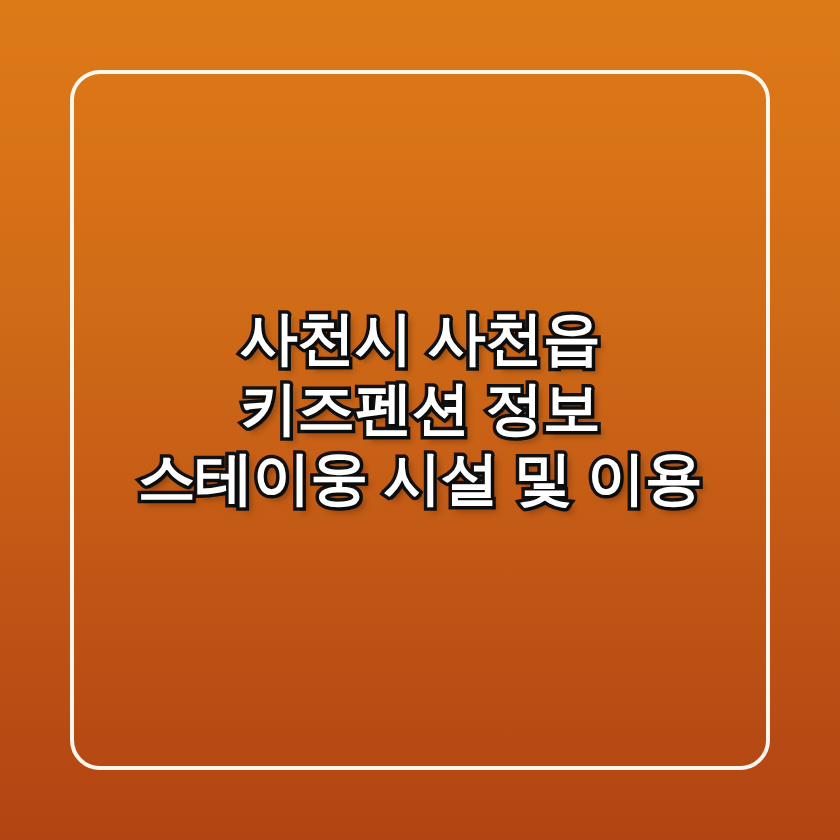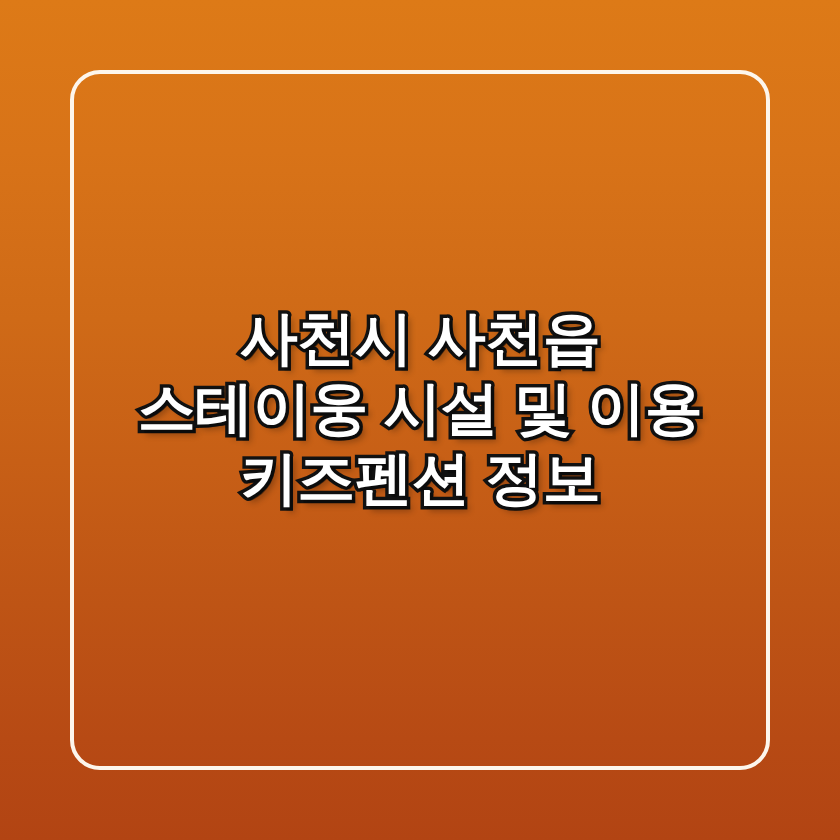--- a/index.html
+++ b/index.html
@@ -73,17 +73,17 @@
 </style>
 </head>
 <body>
 
 <div id="poster">
 
   <div id="frame"></div>
 
   <div id="headline">
     <span class="hl-line">사천시 사천읍</span>
+    <span class="hl-line">키즈펜션 정보</span>
     <span class="hl-line">스테이웅 시설 및 이용</span>
-    <span class="hl-line">키즈펜션 정보</span>
   </div>
 
 </div>
 
 </body></html>

